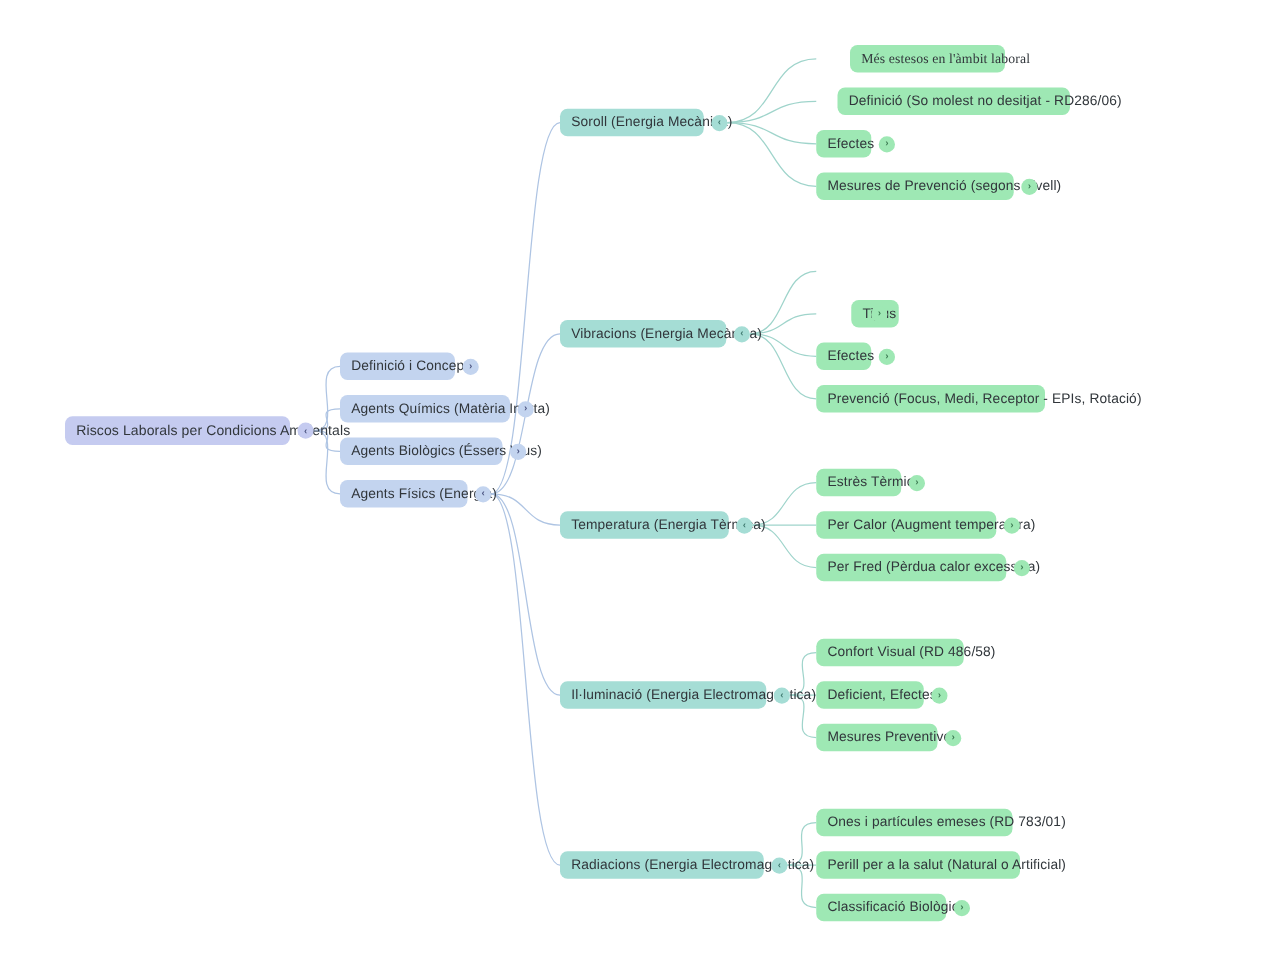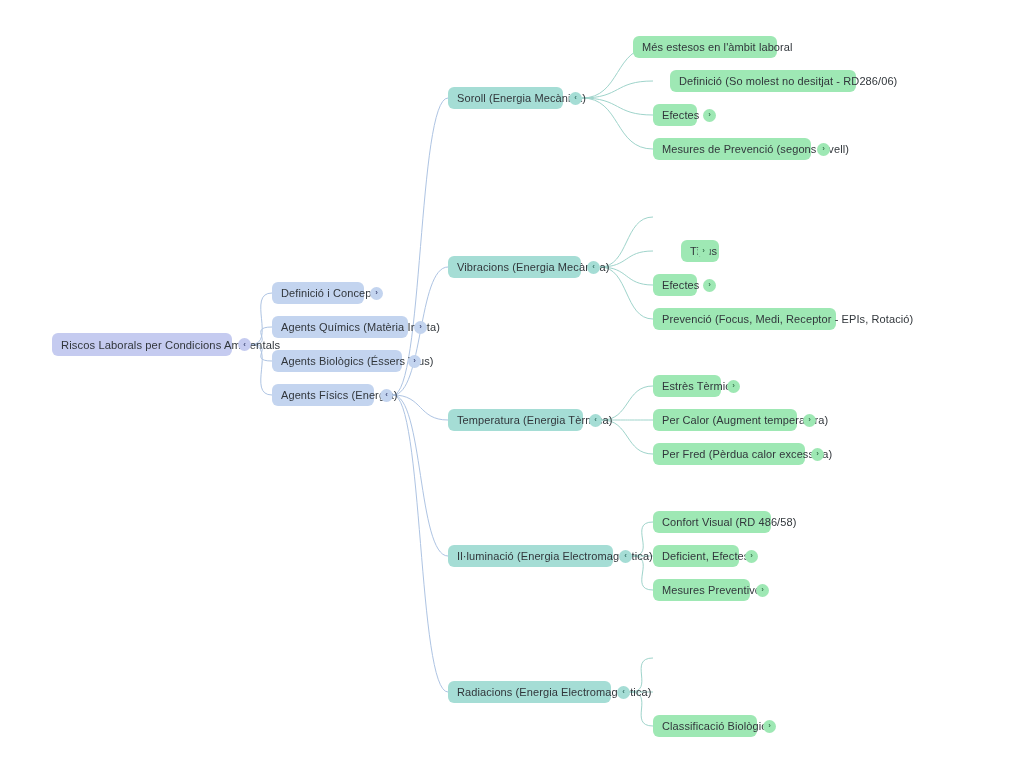--- a/index.html
+++ b/index.html
@@ -123,21 +123,21 @@
     <div class="node lvl1" style="left: 272px; width: 92px; top: 282px;">Definició i Concepte</div>
     <div class="toggle t-lvl1" style="left: 370px; top: 286.5px;">›</div>
     <div class="node lvl1" style="left: 272px; width: 136px; top: 316px;">Agents Químics (Matèria Inerta)</div>
     <div class="toggle t-lvl1" style="left: 414px; top: 320.5px;">›</div>
     <div class="node lvl1" style="left: 272px; width: 130px; top: 350px;">Agents Biològics (Éssers Vius)</div>
     <div class="toggle t-lvl1" style="left: 408px; top: 354.5px;">›</div>
     <div class="node lvl1" style="left: 272px; width: 102px; top: 384px;">Agents Físics (Energia)</div>
     <div class="toggle t-lvl1" style="left: 380px; top: 388.5px;">‹</div>
     <div class="node lvl2" style="left: 448px; width: 115px; top: 87px;">Soroll (Energia Mecànica)</div>
     <div class="toggle t-lvl2" style="left: 569px; top: 91.5px;">‹</div>
-    <div class="node lvl3" style="left: 633px; width: 144px; top: 36px;">Més estesos en l'àmbit laboral</div>
+    <div class="node lvl3" style="left: 680px; width: 124px; top: 36px; font-family: Liberation Serif, serif;">Més estesos en l'àmbit laboral</div>
     <div class="node lvl3" style="left: 653px; width: 186px; top: 70px; margin-left: 17px;">Definició (So molest no desitjat - RD286/06)</div>
     <div class="node lvl3" style="left: 653px; width: 44px; top: 104px;">Efectes</div>
     <div class="toggle t-lvl3" style="left: 703px; top: 108.5px;">›</div>
     <div class="node lvl3" style="left: 653px; width: 158px; top: 138px;">Mesures de Prevenció (segons nivell)</div>
     <div class="toggle t-lvl3" style="left: 817px; top: 142.5px;">›</div>
     <div class="node lvl2" style="left: 448px; width: 133px; top: 256px;">Vibracions (Energia Mecànica)</div>
     <div class="toggle t-lvl2" style="left: 587px; top: 260.5px;">‹</div>
     <div class="node lvl3" style="left: 653px; width: 38px; top: 240px; margin-left: 28px;">Tipus</div>
     <div class="toggle t-lvl3" style="left: 697px; top: 244.5px;">›</div>
     <div class="node lvl3" style="left: 653px; width: 44px; top: 274px;">Efectes</div>
@@ -153,15 +153,17 @@
     <div class="toggle t-lvl3" style="left: 811px; top: 447.5px;">›</div>
     <div class="node lvl2" style="left: 448px; width: 165px; top: 545px;">Il·luminació (Energia Electromagnètica)</div>
     <div class="toggle t-lvl2" style="left: 619px; top: 549.5px;">‹</div>
     <div class="node lvl3" style="left: 653px; width: 118px; top: 511px;">Confort Visual (RD 486/58)</div>
     <div class="node lvl3" style="left: 653px; width: 86px; top: 545px;">Deficient, Efectes</div>
     <div class="toggle t-lvl3" style="left: 745px; top: 549.5px;">›</div>
     <div class="node lvl3" style="left: 653px; width: 97px; top: 579px;">Mesures Preventives</div>
     <div class="toggle t-lvl3" style="left: 756px; top: 583.5px;">›</div>
     <div class="node lvl2" style="left: 448px; width: 163px; top: 681px;">Radiacions (Energia Electromagnètica)</div>
     <div class="toggle t-lvl2" style="left: 617px; top: 685.5px;">‹</div>
+    <div class="node lvl3" style="left: 653px; width: 157px; top: 647px;">Ones i partícules emeses (RD 783/01)</div>
+    <div class="node lvl3" style="left: 653px; width: 163px; top: 681px;">Perill per a la salut (Natural o Artificial)</div>
     <div class="node lvl3" style="left: 653px; width: 104px; top: 715px;">Classificació Biològica</div>
     <div class="toggle t-lvl3" style="left: 763px; top: 719.5px;">›</div>
   </div>
 
 </body></html>

